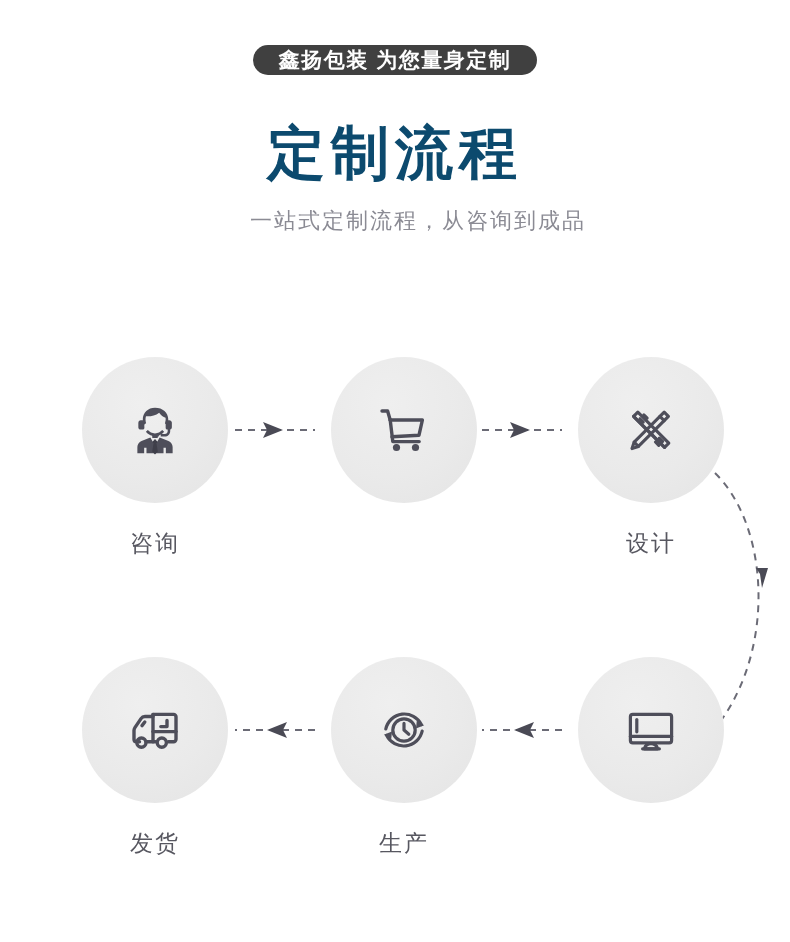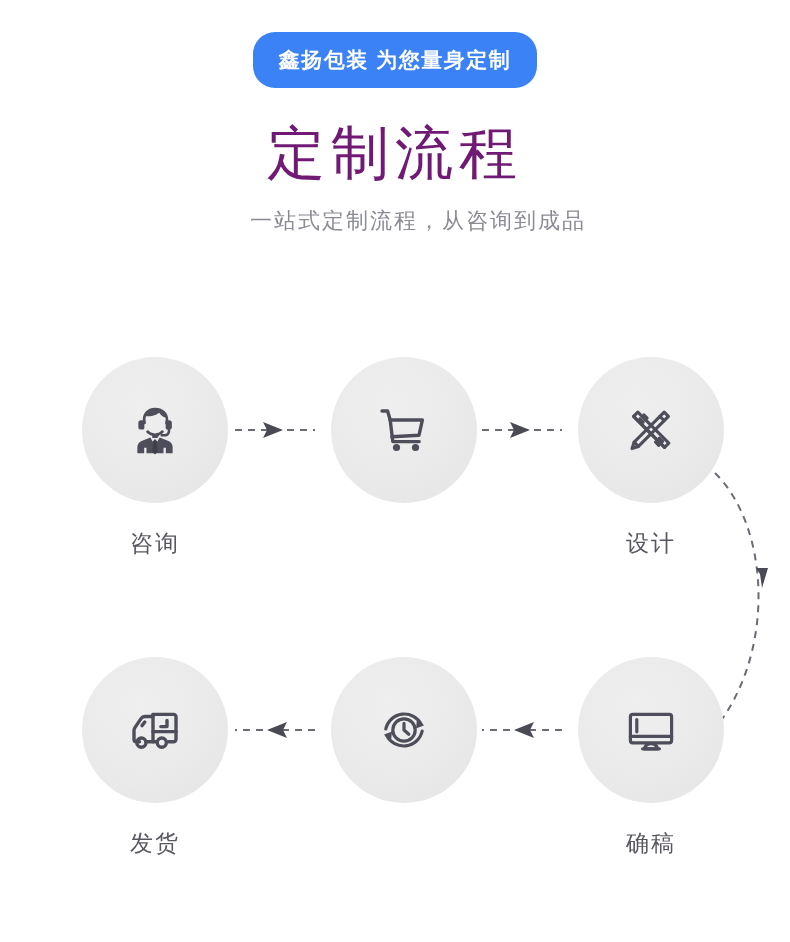--- a/index.html
+++ b/index.html
@@ -33,37 +33,37 @@
     height: 44px;
     display: flex;
     align-items: center;
     justify-content: center;
   }
 
   .badge {
     display: inline-flex;
     align-items: center;
     justify-content: center;
-    height: 56px;
+    height: 30px;
     padding: 0 26px;
     border-radius: 22px;
-    background: #3b82f6;
+    background: #404040;
     color: #ffffff;
     font-size: 21px;
     font-weight: bold;
     letter-spacing: 1.5px;
     line-height: 44px;
     white-space: nowrap;
   }
 
   .main-title {
     margin-top: 42px;
     font-size: 58px;
-    font-weight: normal;
-    color: #701a75;
+    font-weight: bold;
+    color: #0c4a6e;
     letter-spacing: 6px;
     line-height: 1.0;
   }
 
   .sub-title {
     margin-top: 26px;
     font-size: 22px;
     font-weight: normal;
     color: #8b8b94;
     letter-spacing: 2px;
@@ -257,31 +257,31 @@
             <path d="M49.4 26.6A19 19 0 0 0 13.8 31"></path>
             <path d="M14.6 37.4A19 19 0 0 0 50.2 33"></path>
 
             <circle cx="32" cy="32" r="11.2"></circle>
             <path d="M32 25.4V32l4.8 4.2"></path>
           </g>
           <polygon points="44.8,22.6 52.2,27.2 44,30.6" fill="#4e4e5a"></polygon>
           <polygon points="19.2,41.4 11.8,36.8 20,33.4" fill="#4e4e5a"></polygon>
         </svg>
       </div>
+      <div class="caption">生产</div>
     </div>
 
     <div class="step r2c3">
       <div class="bubble">
         <svg width="64" height="64" viewBox="0 0 64 64">
           <g fill="none" stroke="#4e4e5a" stroke-width="3.2" stroke-linecap="round" stroke-linejoin="round">
             <rect x="11.4" y="16.4" width="41.2" height="28.4" rx="2.4"></rect>
             <path d="M11.4 38.4h41.2"></path>
             <path d="M17.8 21.6v12.2"></path>
             <path d="M25.4 50.8a6.8 6.8 0 0 1 13.2 0z"></path>
             <path d="M23.6 50.8h16.8"></path>
           </g>
         </svg>
       </div>
-      <div class="caption">确稿</div>
     </div>
 
   </div>
 </div>
 
 </body></html>

